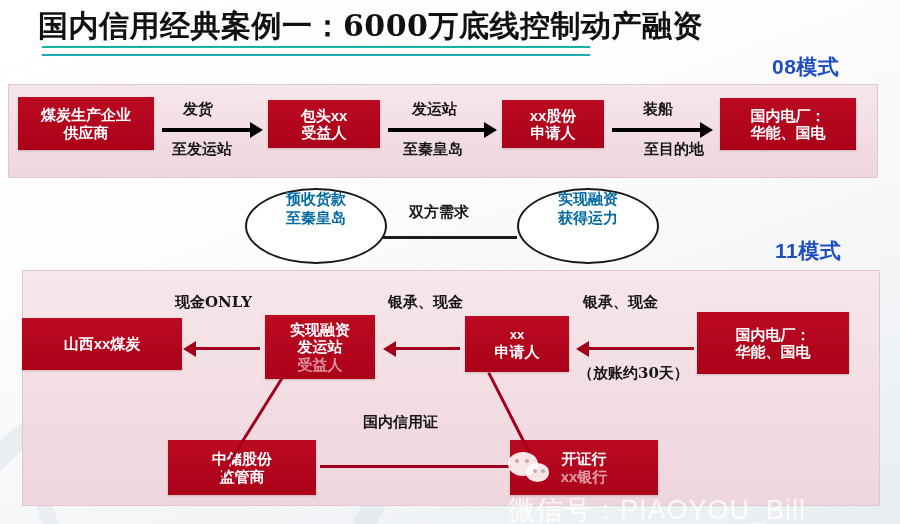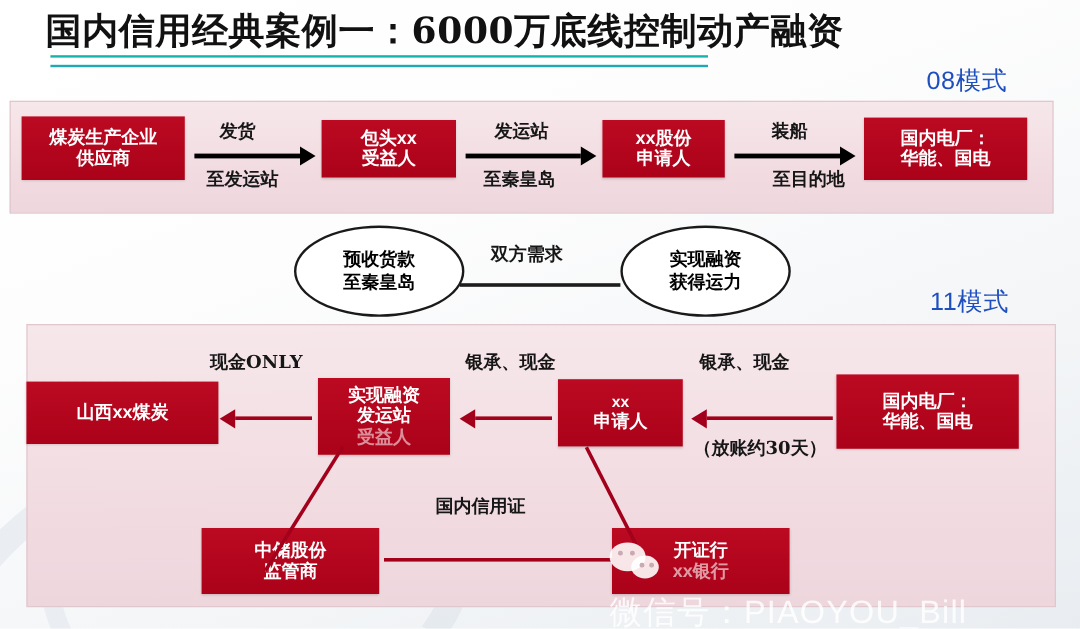--- a/index.html
+++ b/index.html
@@ -63,21 +63,21 @@
     height: 6px;
     border-top: 2px solid #16b3ab;
     border-bottom: 2px solid #1fa9b5;
     background: #ffffff;
   }
 
   
   .mode-label {
     position: absolute;
     font-size: 21px;
-    font-weight: 400;
+    font-weight: 700;
     color: #1f4fbf;
     letter-spacing: 0.5px;
     white-space: nowrap;
   }
   #mode-08 { left: 772px; top: 53px; }
   #mode-11 { left: 775px; top: 237px; }
 
   
   .panel {
     position: absolute;
@@ -154,25 +154,25 @@
 
   
   .oval {
     position: absolute;
     border: 2px solid #1a1a1a;
     border-radius: 50%;
     background: #ffffff;
     display: flex;
     flex-direction: column;
     align-items: center;
-    justify-content: center;
+    justify-content: flex-start;
     font-family: "DejaVu Serif", "Liberation Serif", serif;
     font-size: 15px;
     font-weight: 700;
-    color: #000000;
+    color: #0369a1;
     line-height: 1.25;
     white-space: nowrap;
   }
 
   
   .watermark {
     position: absolute;
     left: 508px;
     top: 452px;
     display: flex;

